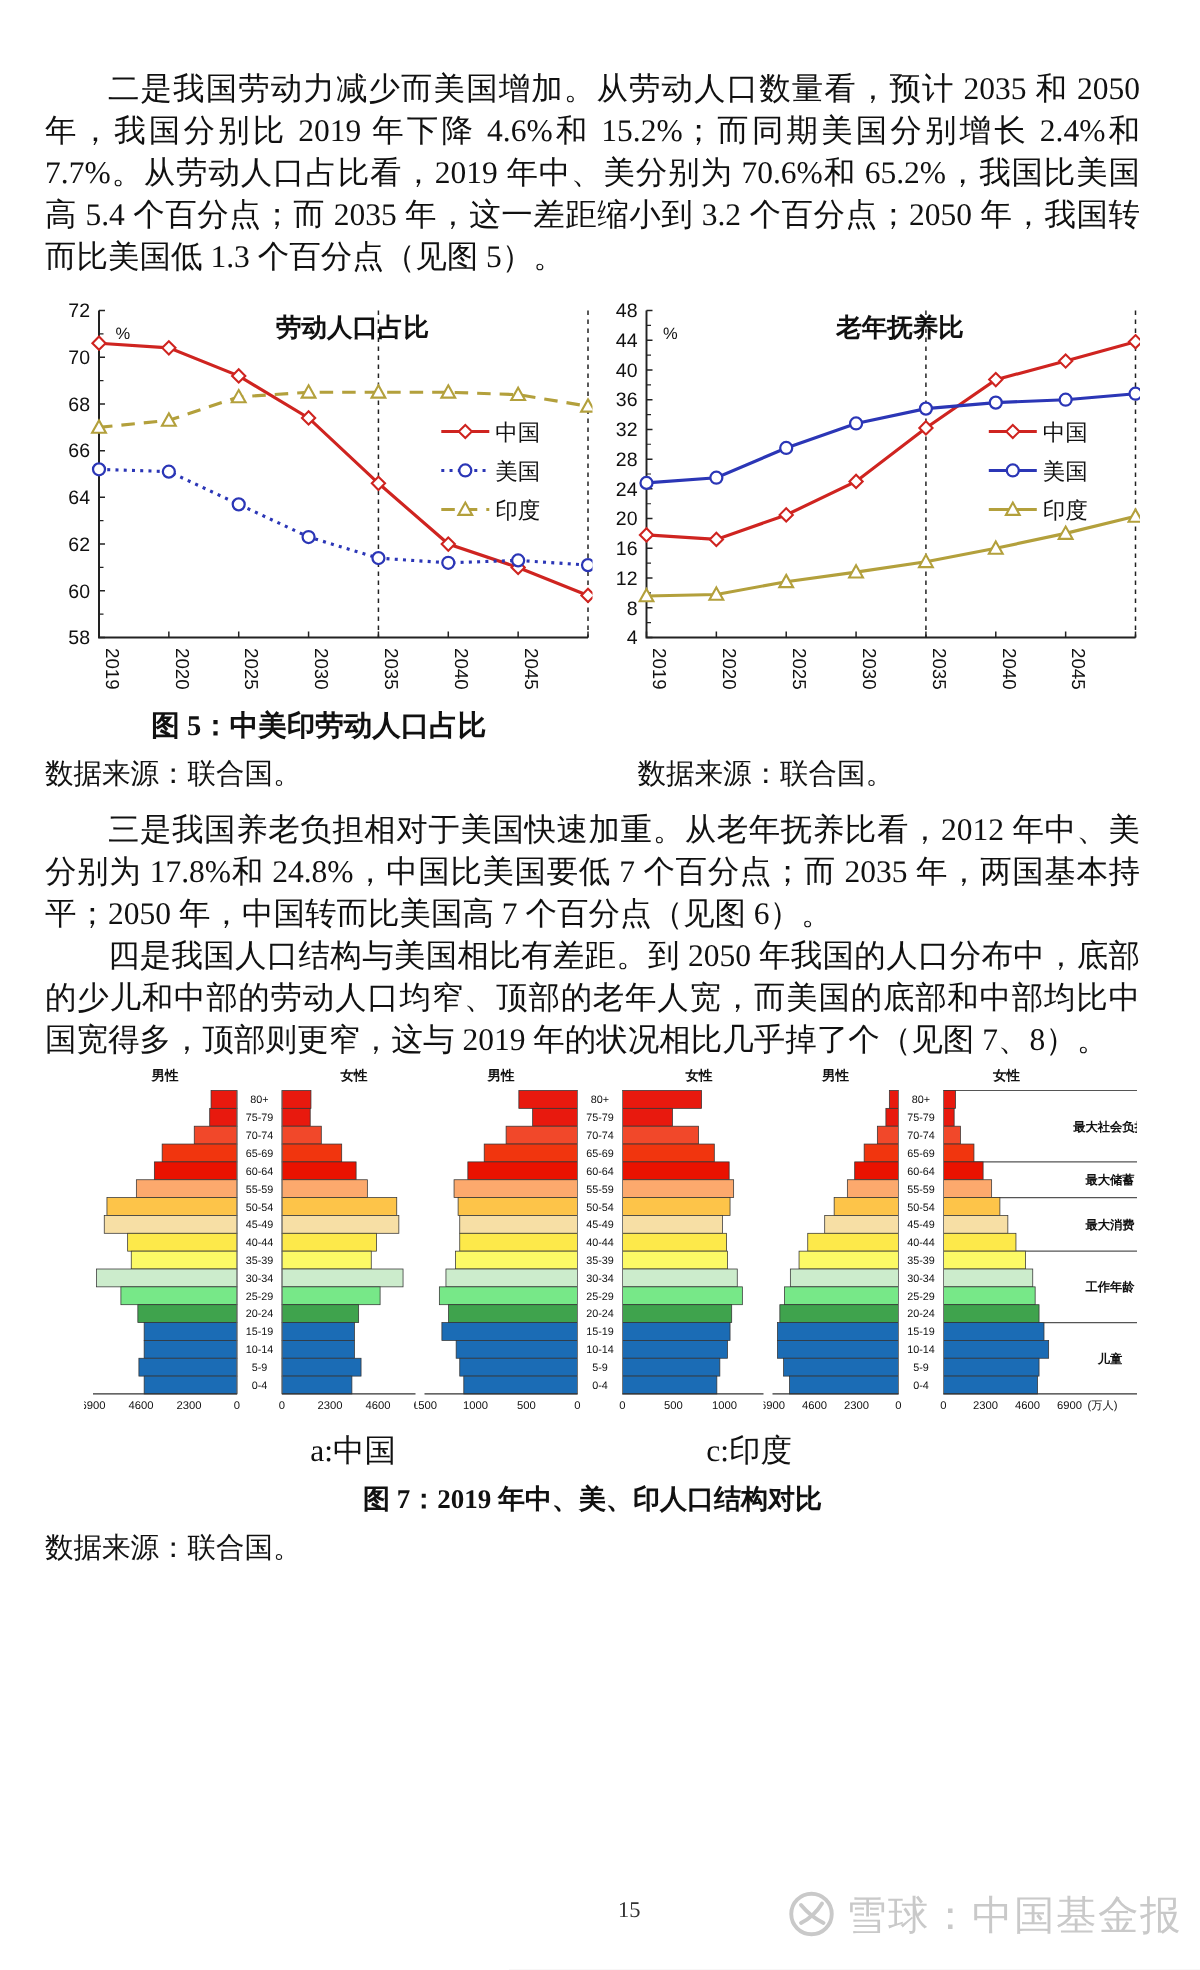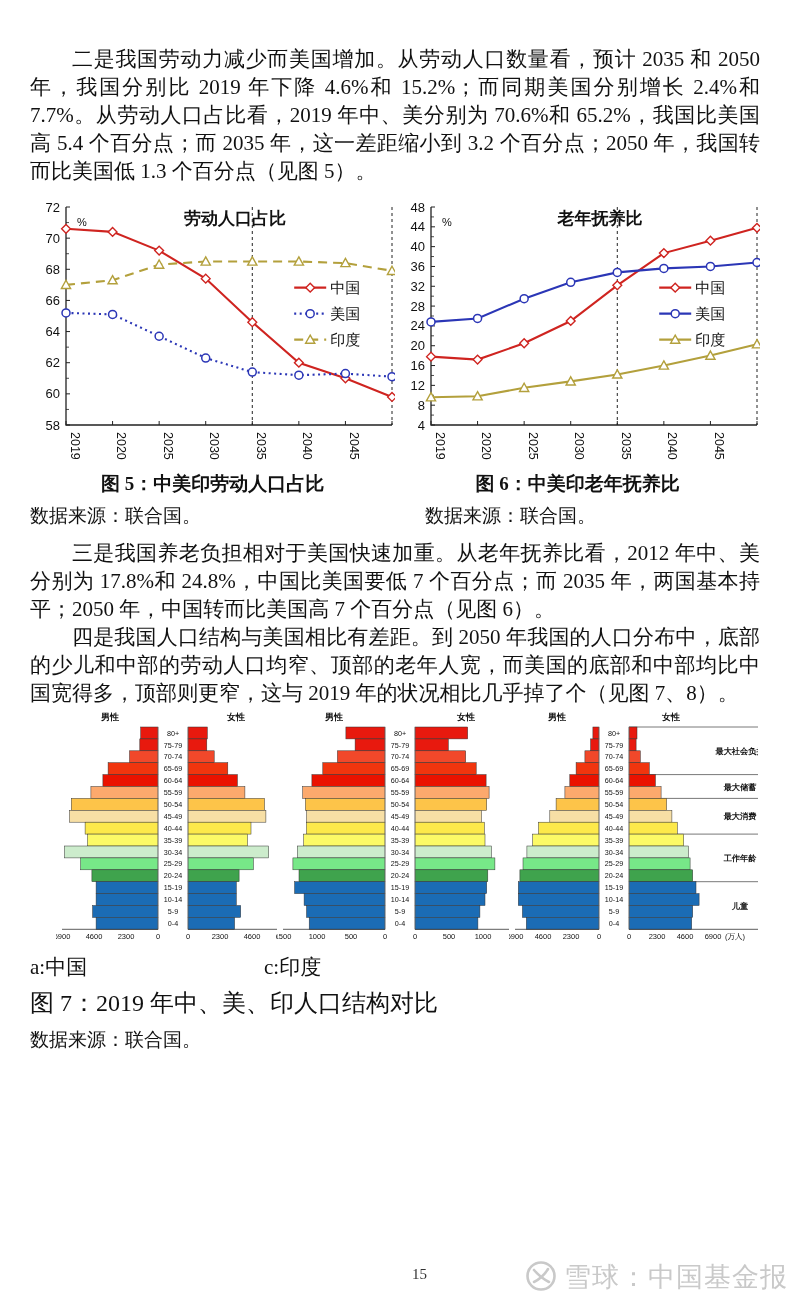--- a/index.html
+++ b/index.html
@@ -8,22 +8,22 @@
   .content{padding:45px 40px 0 30px;}
   p.para{margin:0;font-size:21px;line-height:28px;text-align:justify;text-indent:2em;}
   .charts-row{display:flex;justify-content:space-between;margin-top:10px;}
   .captions-row{display:flex;margin-top:4px;}
   .captions-row .cap{width:50%;text-align:center;font-weight:bold;font-size:19px;}
   .sources-row{display:flex;margin-top:6px;margin-bottom:10px;}
   .sources-row .src{width:50%;font-size:19px;}
   .sources-row .src.right{padding-left:30px;box-sizing:border-box;}
   .pyr-row{display:flex;justify-content:flex-end;margin-top:4px;padding:0 2px;margin-left:24px;}
   .pyr-labels{display:flex;margin-top:2px;}
-  .pyr-labels span{display:inline-block;text-align:left;font-size:21px;}
-  .fig7-cap{text-align:left;font-weight:normal;font-size:24px;margin-top:6px;}
+  .pyr-labels span{display:inline-block;text-align:right;font-size:21px;}
+  .fig7-cap{text-align:center;font-weight:bold;font-size:18px;margin-top:6px;}
   .src-line{font-size:19px;margin-top:8px;}
   .page-number{position:absolute;left:0;right:0;bottom:30px;text-align:center;
                font-size:15px;color:#333;font-family:"Liberation Serif",serif;margin-left:39px;}
   .watermark{position:absolute;right:12px;bottom:18px;display:flex;align-items:flex-start;
              color:#c9c9c9;font-size:27px;font-family:"Liberation Sans",sans-serif;letter-spacing:1px;}
   .watermark svg{margin-right:6px;}
   svg text{font-family:"Liberation Sans","DejaVu Sans",sans-serif;}
 </style>
 </head>
 <body>
@@ -206,21 +206,20 @@
           <circle cx="280.2" cy="118.66" r="4" fill="#fff" stroke="#2b36b6" stroke-width="1.5"></circle>
           <text x="300.2" y="124.16" font-size="15" fill="#111">美国</text>
           <line x1="264.2" y1="144.66" x2="296.2" y2="144.66" stroke="#b3a03c" stroke-width="2.1"></line>
           <path d="M280.2,140.06 L284.8,148.26 L275.59999999999997,148.26 Z" fill="#fff" stroke="#b3a03c" stroke-width="1.4"></path>
           <text x="300.2" y="150.16" font-size="15" fill="#111">印度</text>
         </svg>
     </div>
 
     <div class="captions-row">
       <div class="cap">图 5：中美印劳动人口占比</div>
-      <div class="cap">图 6：中美印老年抚养比</div>
     </div>
     <div class="sources-row">
       <div class="src">数据来源：联合国。</div>
       <div class="src right">数据来源：联合国。</div>
     </div>
 
     <p class="para">三是我国养老负担相对于美国快速加重。从老年抚养比看，2012 年中、美分别为 17.8%和 24.8%，中国比美国要低 7 个百分点；而 2035 年，两国基本持平；2050 年，中国转而比美国高 7 个百分点（见图 6）。</p>
     <p class="para">四是我国人口结构与美国相比有差距。到 2050 年我国的人口分布中，底部的少儿和中部的劳动人口均窄、顶部的老年人宽，而美国的底部和中部均比中国宽得多，顶部则更窄，这与 2019 年的状况相比几乎掉了个（见图 7、8）。</p>
 
     <div class="pyr-row">

